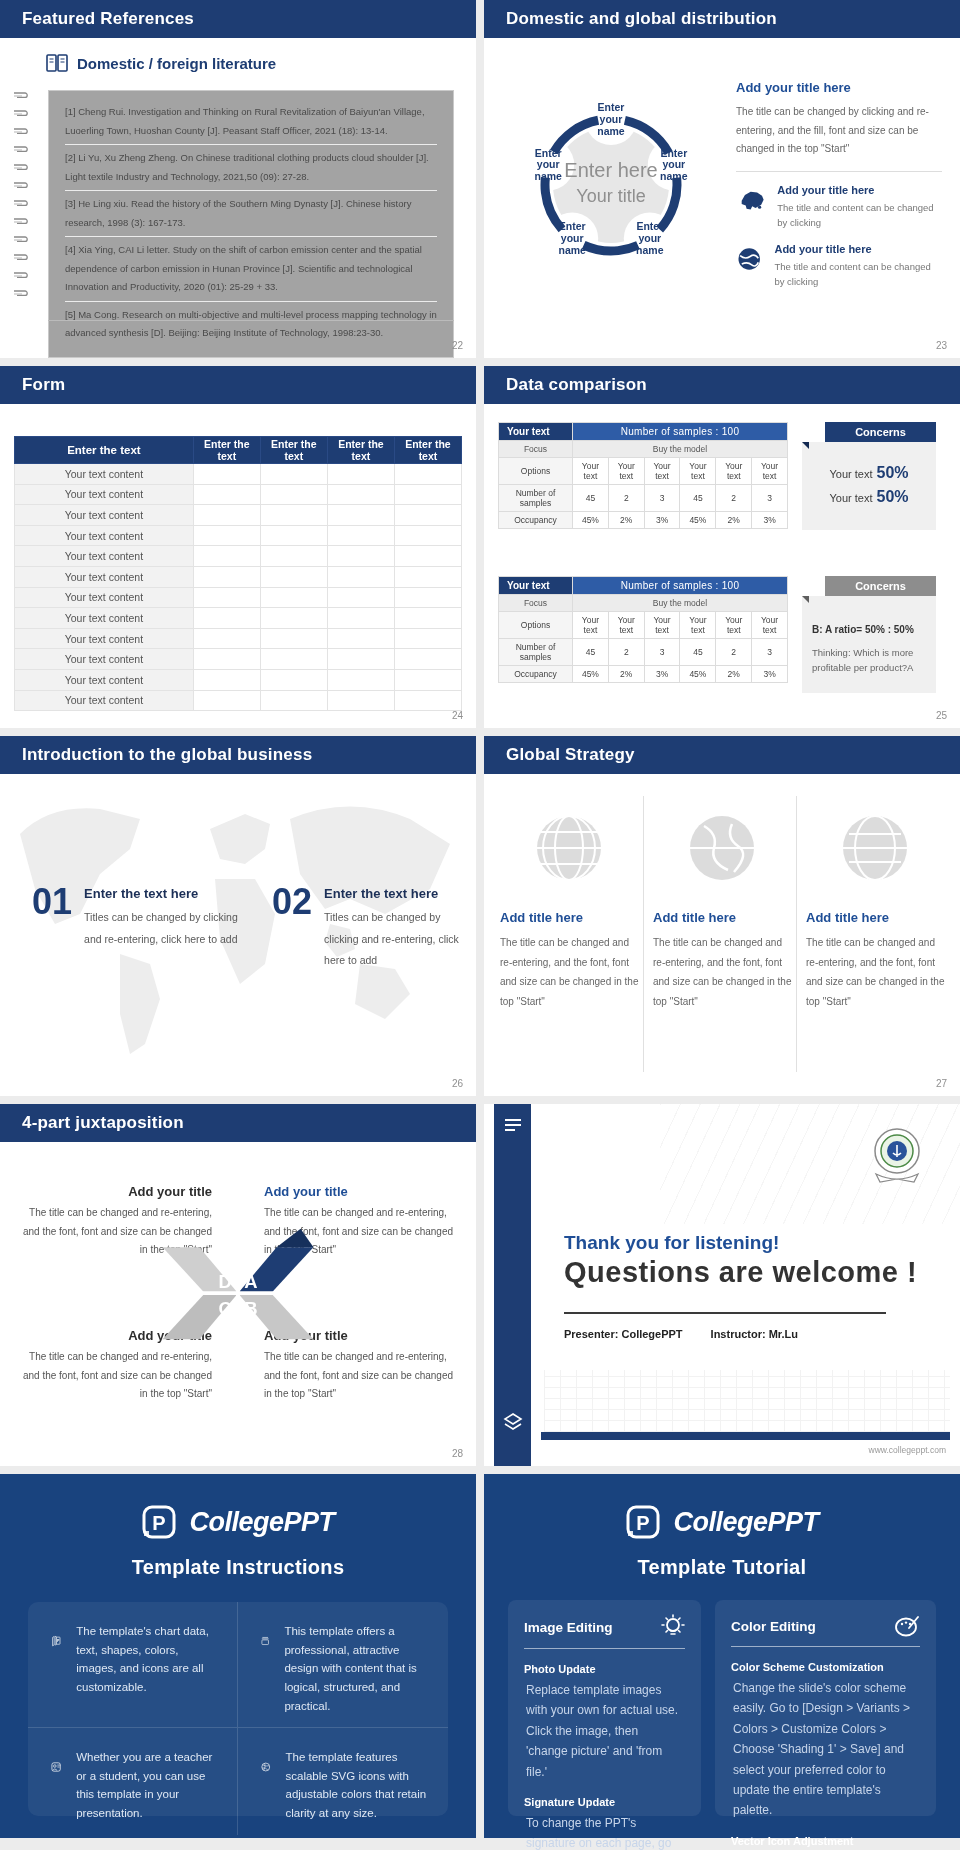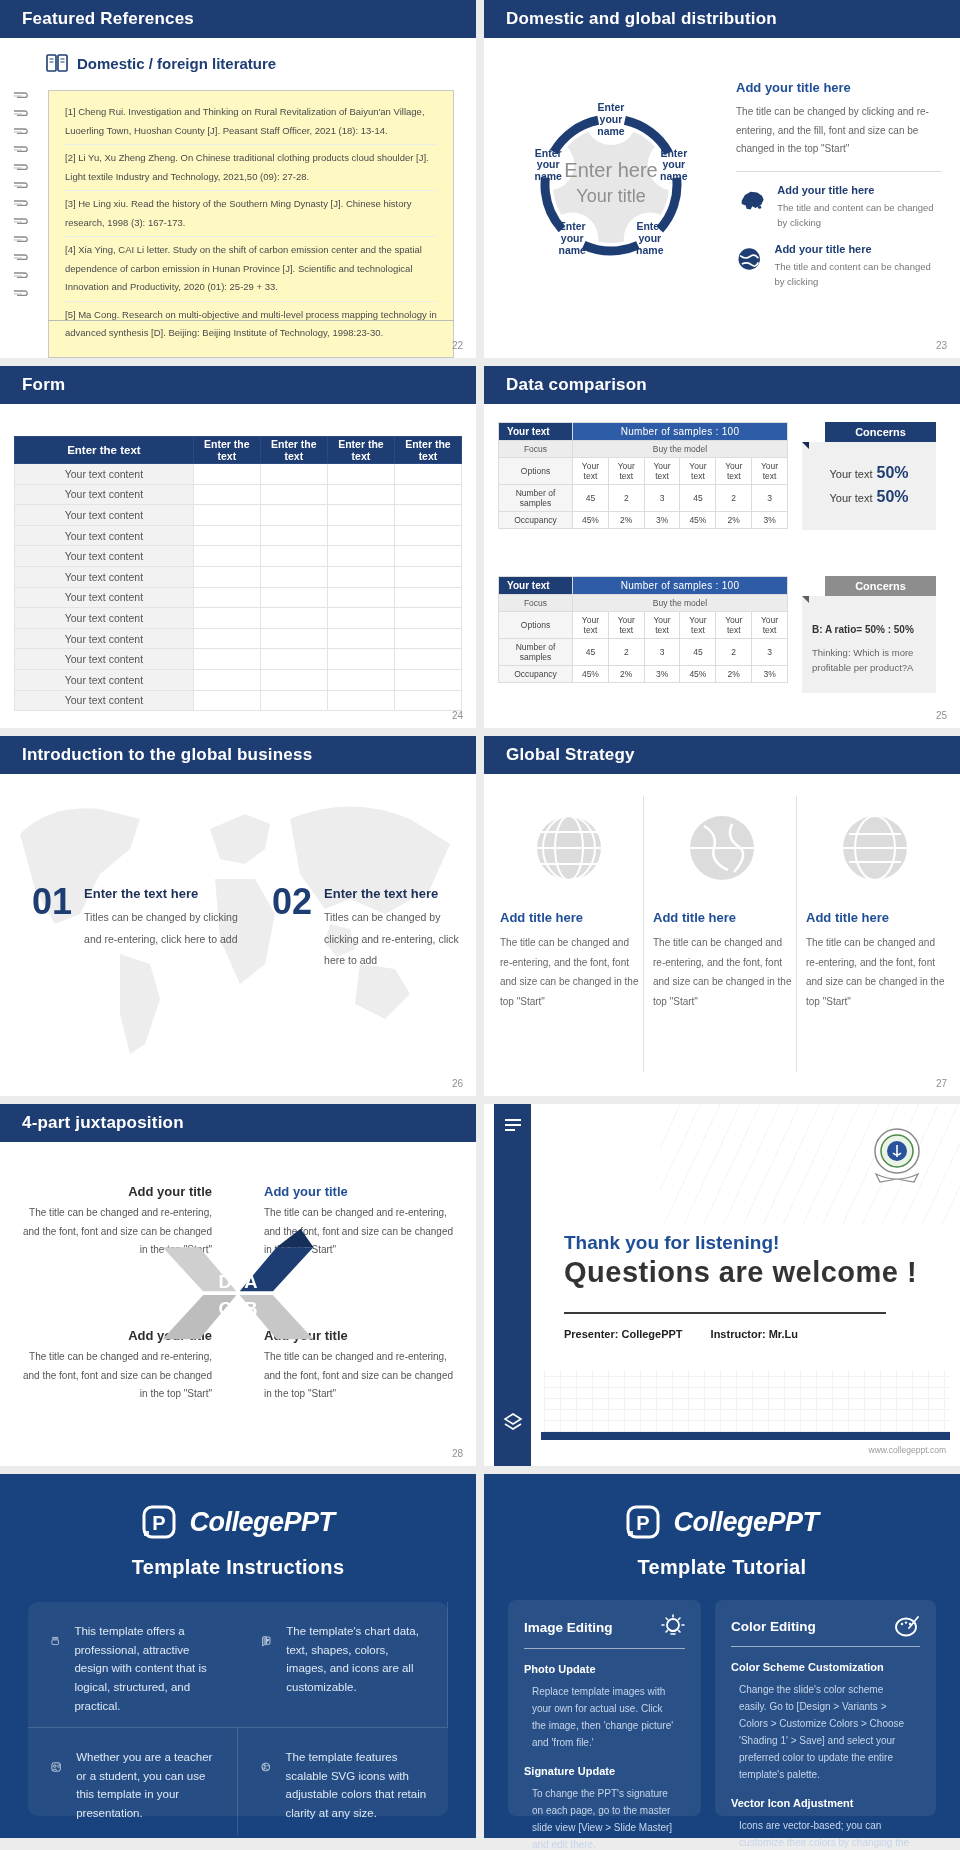--- a/index.html
+++ b/index.html
@@ -7,21 +7,21 @@
   .grid{display:grid;grid-template-columns:476px 476px;grid-template-rows:358px 362px 360px 362px 376px;gap:8px;width:960px;}
   
   .slide{position:relative;background:#fff;overflow:hidden;}
   .slide-header{height:38px;background:#1e3d73;color:#fff;display:flex;align-items:center;padding-left:22px;font-size:17px;font-weight:bold;letter-spacing:.2px;}
   .slide-body{position:relative;height:calc(100% - 38px);}
   .page-num{position:absolute;right:13px;bottom:7px;font-size:10px;color:#8f8f8f;}
   
   .ref-heading{position:absolute;left:46px;top:16px;display:flex;align-items:center;gap:9px;font-size:15px;font-weight:bold;color:#1e3d73;}
   .scroll-col{position:absolute;left:12px;top:52px;display:flex;flex-direction:column;gap:9px;}
   .scroll-col svg{display:block;}
-  .ref-panel{position:absolute;left:48px;top:52px;right:22px;border:1px solid #c9c9c9;background:#fef9c3;padding:8px 16px 10px 16px;}
+  .ref-panel{position:absolute;left:48px;top:52px;right:22px;border:1px solid #c9c9c9;background:#a3a3a3;padding:8px 16px 10px 16px;}
   .ref-item{font-size:9.5px;color:#4a4a4a;line-height:1.95;padding:4px 0;border-bottom:1px solid #ececec;}
   .ref-item:last-child{border-bottom:none;}
   .ref-underline{position:absolute;left:48px;right:22px;top:282px;border-bottom:1px solid #bbb;}
   
   .donut-wrap{position:absolute;left:22px;top:42px;width:210px;height:210px;}
   .donut-label{position:absolute;width:48px;text-align:center;font-size:10.5px;font-weight:bold;color:#1e3d73;line-height:1.12;}
   .donut-center{position:absolute;left:50px;top:79px;width:110px;text-align:center;color:#8f8f8f;}
   .donut-center .l1{font-size:20px;}
   .donut-center .l2{font-size:18px;margin-top:4px;}
   .dist-right{position:absolute;left:252px;top:42px;width:206px;}
@@ -107,21 +107,21 @@
   .feat-cell{display:flex;gap:14px;padding:20px 18px 12px 22px;align-items:flex-start;}
   .feat-cell.brd-r{border-right:1px solid rgba(255,255,255,0.14);}
   .feat-cell.brd-b{border-bottom:1px solid rgba(255,255,255,0.14);}
   .feat-cell p{margin:0;font-size:11.5px;line-height:1.62;color:#dfe8f4;}
   .tut-row{position:absolute;left:24px;right:24px;top:126px;bottom:22px;display:flex;gap:14px;}
   .tut-card{background:rgba(255,255,255,0.07);border-radius:8px;padding:14px 16px;}
   .tut-card.left{flex:0.46;} .tut-card.right{flex:0.54;}
   .tut-title-row{display:flex;justify-content:space-between;align-items:center;border-bottom:1px solid rgba(255,255,255,0.55);padding-bottom:8px;}
   .tut-title-row h3{margin:0;font-size:13.5px;color:#fff;}
   .tut-card h5{margin:14px 0 5px 0;font-size:11px;color:#fff;}
-  .tut-card p{margin:8px;font-size:10px;color:#c7d5ea;line-height:1.7;}
+  .tut-card p{margin:2px;font-size:12px;color:#c7d5ea;line-height:1.7;}
   svg{display:block;}
 </style>
 </head>
 <body>
 
 <div class="grid">
 
   <div class="slide">
     <div class="slide-header">
       <span>Featured References</span>
@@ -609,34 +609,34 @@
     <div class="logo-row">
       <svg width="36" height="36" viewBox="0 0 36 36">
         <rect x="3" y="3" width="30" height="30" rx="8" fill="none" stroke="#fff" stroke-width="3"></rect>
         <text x="18" y="26" font-size="20" font-weight="bold" fill="#fff" text-anchor="middle">P</text>
         <rect x="3" y="27" width="5" height="5" fill="#fff" opacity=".85"></rect>
       </svg>
       <span class="wordmark">CollegePPT</span>
     </div>
     <div class="panel-heading">Template Instructions</div>
     <div class="feat-grid">
-      <div class="feat-cell brd-b">
-        <svg width="38" height="38" viewBox="0 0 38 38">
-          <path d="M10 6h18 M8 11h22" stroke="#fff" stroke-width="2.2" stroke-linecap="round"></path>
-          <rect x="7" y="15" width="24" height="17" rx="3" fill="none" stroke="#fff" stroke-width="2.2"></rect>
-        </svg>
-        <p>This template offers a professional, attractive design with content that is logical, structured, and practical.</p>
-      </div>
       <div class="feat-cell brd-r brd-b">
         <svg width="38" height="38" viewBox="0 0 38 38">
           <path d="M8 8 l5-3 v26 l-5 3 z M15 5 h4 v26 h-4" fill="none" stroke="#fff" stroke-width="2" stroke-linejoin="round"></path>
           <rect x="19" y="7" width="12" height="22" rx="2" fill="none" stroke="#fff" stroke-width="2"></rect>
           <text x="25" y="23" font-size="11" font-weight="bold" fill="#fff" text-anchor="middle">P</text>
         </svg>
         <p>The template's chart data, text, shapes, colors, images, and icons are all customizable.</p>
+      </div>
+      <div class="feat-cell brd-b">
+        <svg width="38" height="38" viewBox="0 0 38 38">
+          <path d="M10 6h18 M8 11h22" stroke="#fff" stroke-width="2.2" stroke-linecap="round"></path>
+          <rect x="7" y="15" width="24" height="17" rx="3" fill="none" stroke="#fff" stroke-width="2.2"></rect>
+        </svg>
+        <p>This template offers a professional, attractive design with content that is logical, structured, and practical.</p>
       </div>
       <div class="feat-cell brd-r">
         <svg width="38" height="38" viewBox="0 0 38 38">
           <rect x="6" y="6" width="26" height="26" rx="6" fill="none" stroke="#fff" stroke-width="2.2"></rect>
           <circle cx="15" cy="16" r="4" fill="none" stroke="#fff" stroke-width="2"></circle>
           <path d="M9 28 q6-7 12 0 M24 13h7 M24 19h5" stroke="#fff" stroke-width="2" fill="none" stroke-linecap="round"></path>
         </svg>
         <p>Whether you are a teacher or a student, you can use this template in your presentation.</p>
       </div>
       <div class="feat-cell">

